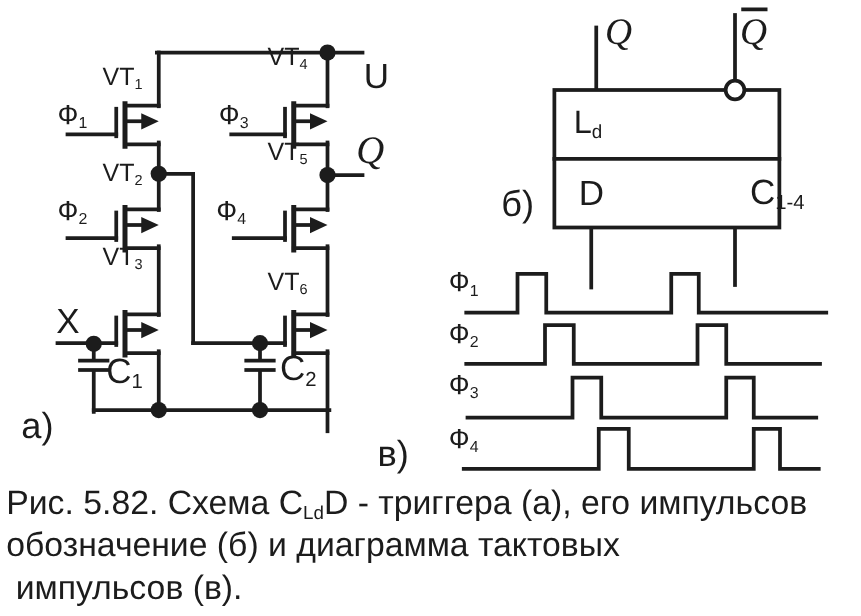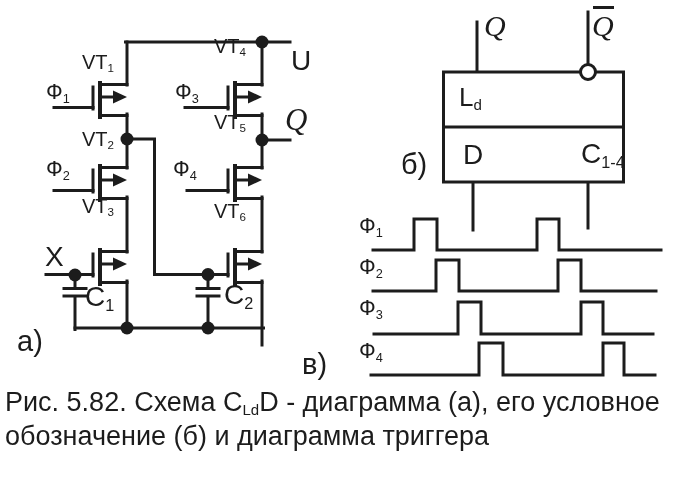--- a/index.html
+++ b/index.html
@@ -140,46 +140,47 @@
         <polyline class="wire" points="374,334 458,334 458,302 481,302 481,334 581,334 581,302 603,302 603,334 653,334"></polyline>
         <polyline class="wire" points="371,375 479,375 479,343 503,343 503,375 603,375 603,343 624,343 624,375 655,375"></polyline>
       </g>
   </svg>
 
   <span class="lbl vt" style="left:82px;top:52px"><span>VT</span><sub>1</sub></span>
   <span class="lbl vt" style="left:82px;top:129px"><span>VT</span><sub>2</sub></span>
   <span class="lbl vt" style="left:82px;top:196px"><span>VT</span><sub>3</sub></span>
   <span class="lbl vt" style="left:214px;top:36px"><span>VT</span><sub>4</sub></span>
   <span class="lbl vt" style="left:214px;top:112px"><span>VT</span><sub>5</sub></span>
-  <span class="lbl vt" style="left:214px;top:201px"><span>VT</span><sub>6</sub></span>
+  <span class="lbl vt" style="left:214px;top:216px"><span>VT</span><sub>6</sub></span>
 
   <span class="lbl phi" style="left:46px;top:81px"><span>Ф</span><sub>1</sub></span>
   <span class="lbl phi" style="left:46px;top:158px"><span>Ф</span><sub>2</sub></span>
   <span class="lbl phi" style="left:175px;top:81px"><span>Ф</span><sub>3</sub></span>
   <span class="lbl phi" style="left:173px;top:158px"><span>Ф</span><sub>4</sub></span>
 
   <span class="lbl big" style="left:45px;top:243px">X</span>
   <span class="lbl big" style="left:85px;top:283px"><span>C</span><sub>1</sub></span>
   <span class="lbl big" style="left:224px;top:281px"><span>C</span><sub>2</sub></span>
   <span class="lbl big" style="left:291px;top:47px">U</span>
   <span class="lbl qser" style="left:285px;top:104px">Q</span>
   <span class="lbl panel" style="left:17px;top:327px">а)</span>
 
   <span class="lbl qser2" style="left:484px;top:11px">Q</span>
   <span class="lbl qser2" style="left:592px;top:11px">Q</span>
   <div class="bar" style="left:593px;top:6px;width:21px;height:3px"></div>
   <span class="lbl" style="left:459px;top:84px;font-size:26px"><span>L</span><sub>d</sub></span>
   <span class="lbl big" style="left:463px;top:141px">D</span>
-  <span class="lbl big" style="left:581px;top:140px"><span>C</span><sub>1-4</sub></span>
+  <span class="lbl big" style="left:600px;top:140px"><span>C</span><sub>1-4</sub></span>
   <span class="lbl panel" style="left:401px;top:150px">б)</span>
 
   <span class="lbl phi" style="left:359px;top:215px"><span>Ф</span><sub>1</sub></span>
   <span class="lbl phi" style="left:359px;top:256px"><span>Ф</span><sub>2</sub></span>
   <span class="lbl phi" style="left:359px;top:297px"><span>Ф</span><sub>3</sub></span>
   <span class="lbl phi" style="left:359px;top:340px"><span>Ф</span><sub>4</sub></span>
   <span class="lbl panel" style="left:302px;top:350px">в)</span>
 
   <div class="caption">
-    <div class="cap-line"><span>Рис. 5.82. Схема С</span><sub>Ld</sub><span>D - диаграмма (а), его условное</span></div>
-    <div class="cap-line">обозначение (б) и диаграмма триггера</div>
+    <div class="cap-line"><span>Рис. 5.82. Схема С</span><sub>Ld</sub><span>D - триггера (а), его импульсов</span></div>
+    <div class="cap-line">обозначение (б) и диаграмма тактовых</div>
+    <div class="cap-line"> импульсов (в).</div>
   </div>
 
 </div>
 
 </body></html>

